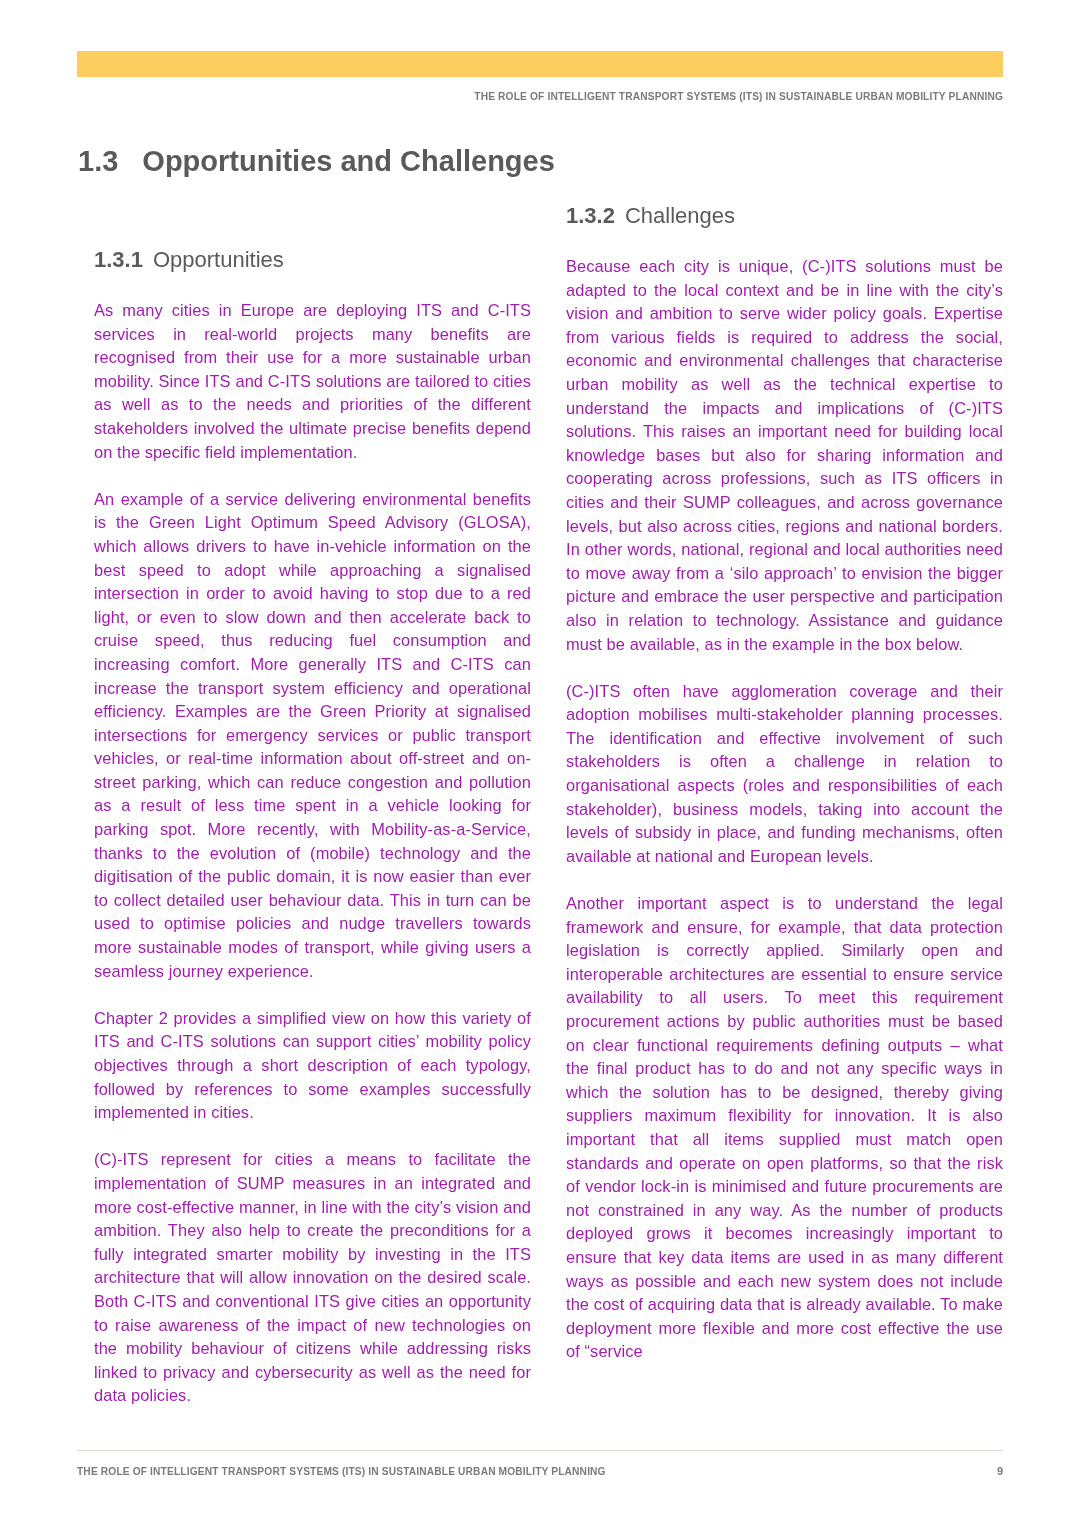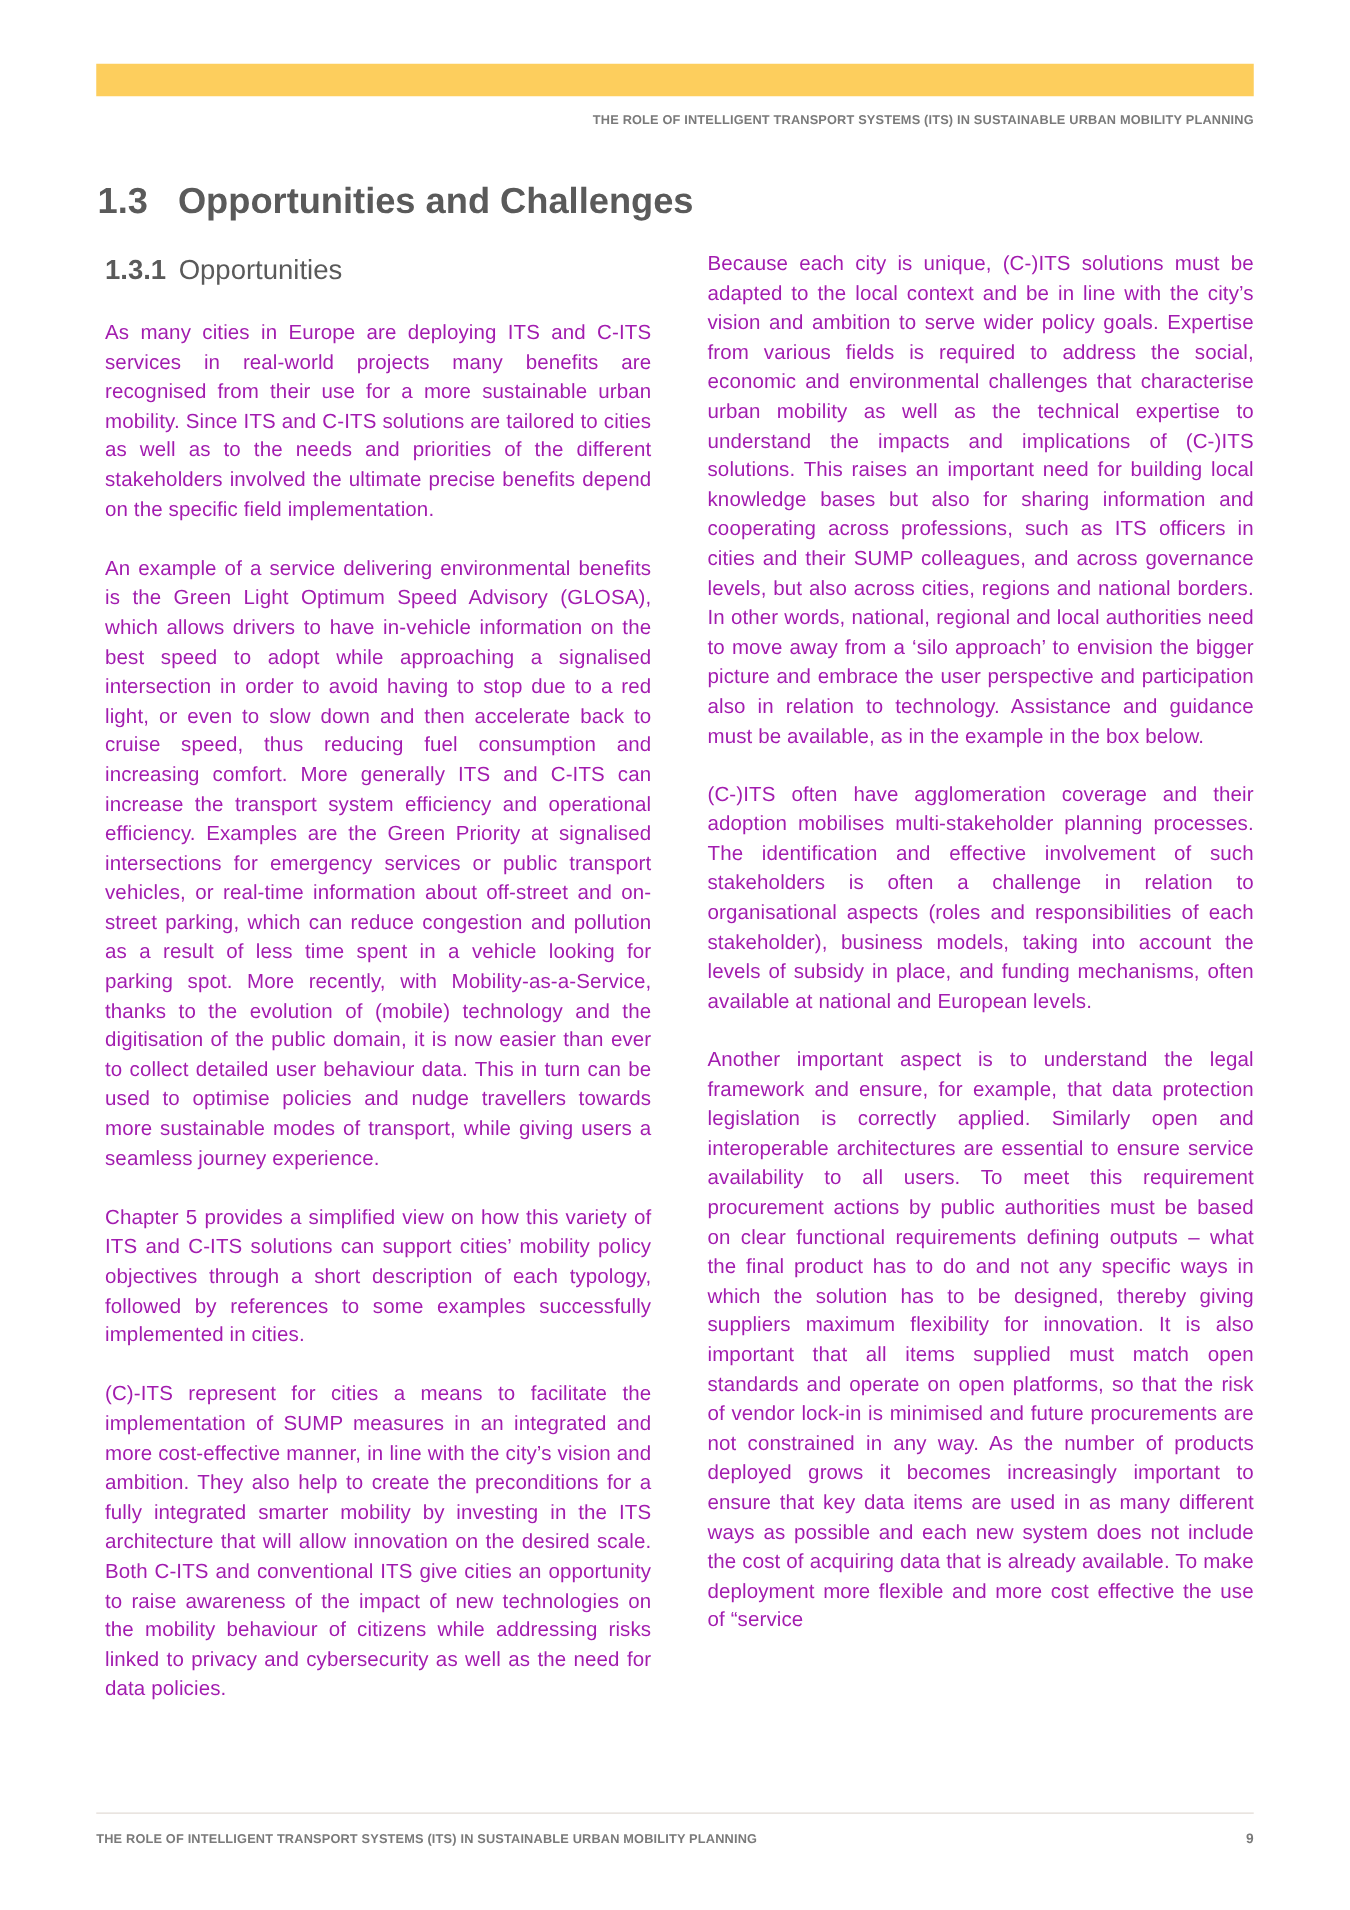--- a/index.html
+++ b/index.html
@@ -45,21 +45,21 @@
     }
     .section-title .num {
       font-weight: bold;
       margin-right: 24px;
     }
     .column {
       position: absolute;
       top: 200px;
       width: 437px;
     }
-    .col-left { left: 84px; }
+    .col-left { left: 94px; margin-top: 44px; }
     .col-right { left: 566px; }
     .subsection-title {
       font-family: "Liberation Sans", sans-serif;
       font-size: 22px;
       color: #5a5a5a;
       height: 48px;
       line-height: 32px;
       margin-bottom: 7px;
       white-space: nowrap;
     }
@@ -114,25 +114,28 @@
 <h1 class="section-title" style="margin:0;">
   <span class="num">1.3</span><span>Opportunities and Challenges</span>
 </h1>
 
 <div class="column col-left">
   <h2 class="subsection-title" style="margin-top:0;font-weight:normal;">
     <span class="num">1.3.1</span><span>Opportunities</span>
   </h2>
   <p class="para">As many cities in Europe are deploying ITS and C-ITS services in real-world projects many benefits are recognised from their use for a more sustainable urban mobility. Since ITS and C-ITS solutions are tailored to cities as well as to the needs and priorities of the different stakeholders involved the ultimate precise benefits depend on the specific field implementation.</p>
   <p class="para">An example of a service delivering environmental benefits is the Green Light Optimum Speed Advisory (GLOSA), which allows drivers to have in-vehicle information on the best speed to adopt while approaching a signalised intersection in order to avoid having to stop due to a red light, or even to slow down and then accelerate back to cruise speed, thus reducing fuel consumption and increasing comfort.  More generally ITS and C-ITS can increase the transport system efficiency and operational efficiency. Examples are the Green Priority at signalised intersections for emergency services or public transport vehicles, or real-time information about off-street and on-street parking, which can reduce congestion and pollution as a result of less time spent in a vehicle looking for parking spot. More recently, with Mobility-as-a-Service, thanks to the evolution of (mobile) technology and the digitisation of the public domain, it is now easier than ever to collect detailed user behaviour data. This in turn can be used to optimise policies and nudge travellers towards more sustainable modes of transport, while giving users a seamless journey experience.</p>
-  <p class="para">Chapter 5 provides a simplified view on how this variety of ITS and C-ITS solutions can support cities’ mobility policy objectives through a short description of each typology, followed by references to some examples successfully implemented in cities.</p>
+  <p class="para">Chapter 2 provides a simplified view on how this variety of ITS and C-ITS solutions can support cities’ mobility policy objectives through a short description of each typology, followed by references to some examples successfully implemented in cities.</p>
   <p class="para">(C)-ITS represent for cities a means to facilitate the implementation of SUMP measures  in an integrated and more cost-effective manner, in line with the city’s vision and ambition.  They also help to create the preconditions for a fully integrated smarter mobility by investing in the ITS architecture that will allow innovation on the desired scale. Both C-ITS and conventional ITS give cities an opportunity to raise awareness of the impact of new technologies on the mobility behaviour of citizens while addressing risks linked to privacy and cybersecurity as well as the need for data policies.</p>
 </div>
 
 <div class="column col-right">
+  <h2 class="subsection-title" style="margin-top:0;font-weight:normal;">
+    <span class="num">1.3.2</span><span>Challenges</span>
+  </h2>
   <p class="para">Because each city is unique, (C-)ITS solutions must be adapted to the local context and be in line with the city’s vision and ambition to serve wider policy goals. Expertise from various fields is required to address the social, economic and environmental challenges that characterise urban mobility as well as the technical expertise to understand the impacts and implications of (C-)ITS solutions. This raises an important need for building local knowledge bases but also for sharing information and cooperating across professions, such as ITS officers in cities and their SUMP colleagues, and across governance levels, but also across cities, regions and national borders. In other words, national, regional and local authorities need to move away from a ‘silo approach’ to envision the bigger picture and embrace the user perspective and participation also in relation to technology. Assistance and guidance must be available, as in the example in the box below.</p>
   <p class="para">(C-)ITS often have agglomeration coverage and their adoption mobilises multi-stakeholder planning processes. The identification and effective involvement of such stakeholders is often a challenge in relation to organisational aspects (roles and responsibilities of each stakeholder), business models, taking into account the levels of subsidy in place, and funding mechanisms, often available at national and European levels.</p>
   <p class="para">Another important aspect is to understand the legal framework and ensure, for example, that data protection legislation is correctly applied. Similarly open and interoperable architectures are essential to ensure service availability to all users. To meet this requirement procurement actions by public authorities must be based on clear functional requirements defining outputs – what the final product has to do and not any specific ways in which the solution has to be designed, thereby giving suppliers maximum flexibility for innovation. It is also important that all items supplied must match open standards and operate on open platforms, so that the risk of vendor lock-in is minimised and future procurements are not constrained in any way. As the number of products deployed grows it becomes increasingly important to ensure that key data items are used in as many different ways as possible and each new system does not include the cost of acquiring data that is already available. To make deployment more flexible and more cost effective the use of “service</p>
 </div>
 
 <div class="footer-rule"></div>
 <div class="footer-text">THE ROLE OF INTELLIGENT TRANSPORT SYSTEMS (ITS) IN SUSTAINABLE URBAN MOBILITY PLANNING</div>
 <div class="page-number">9</div>
 
 </body></html>

